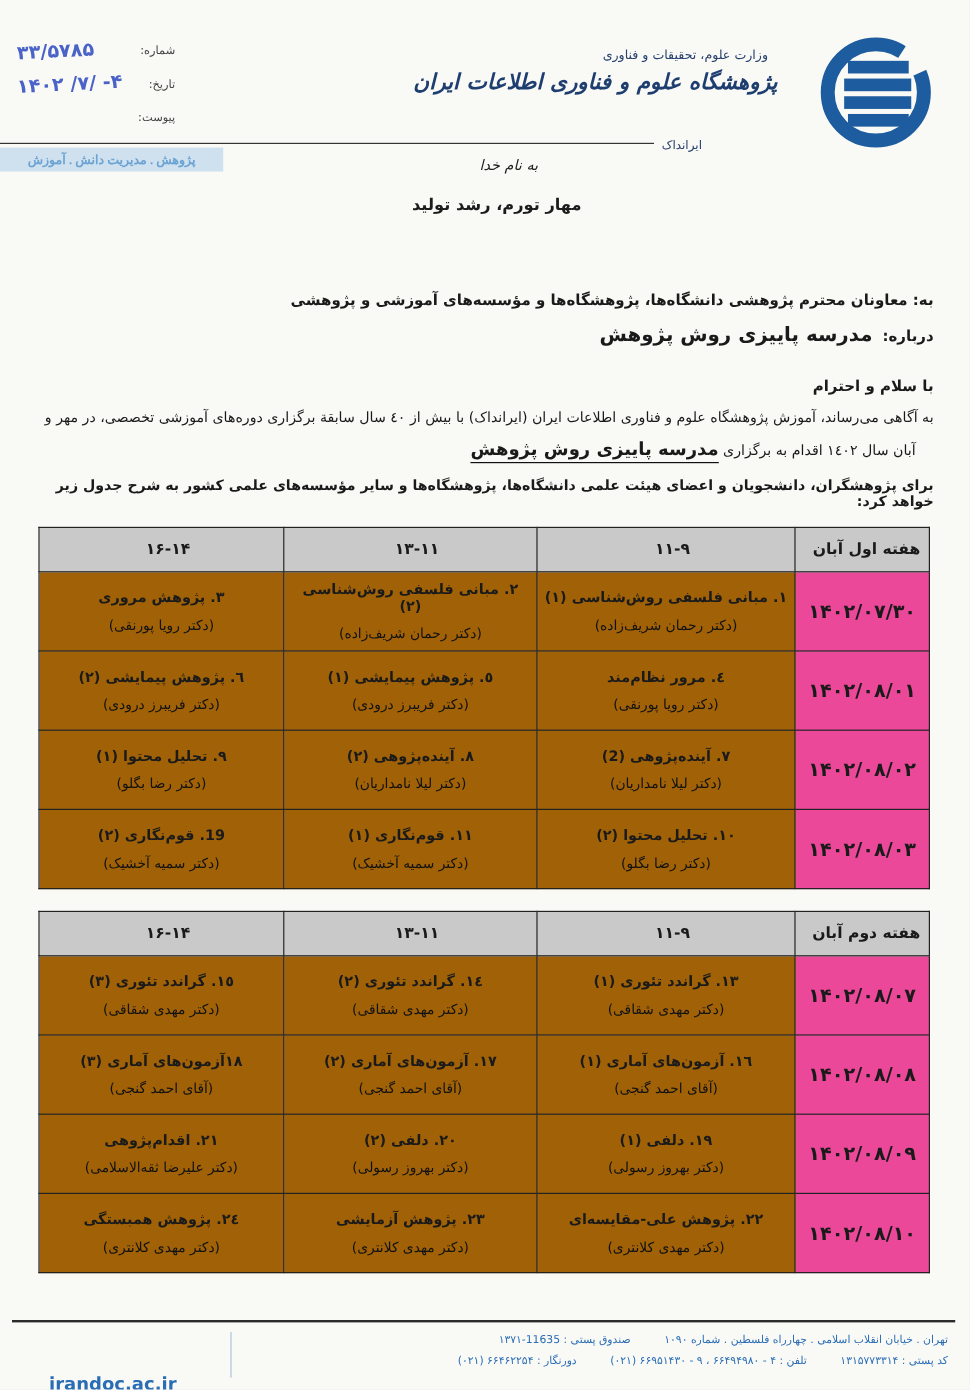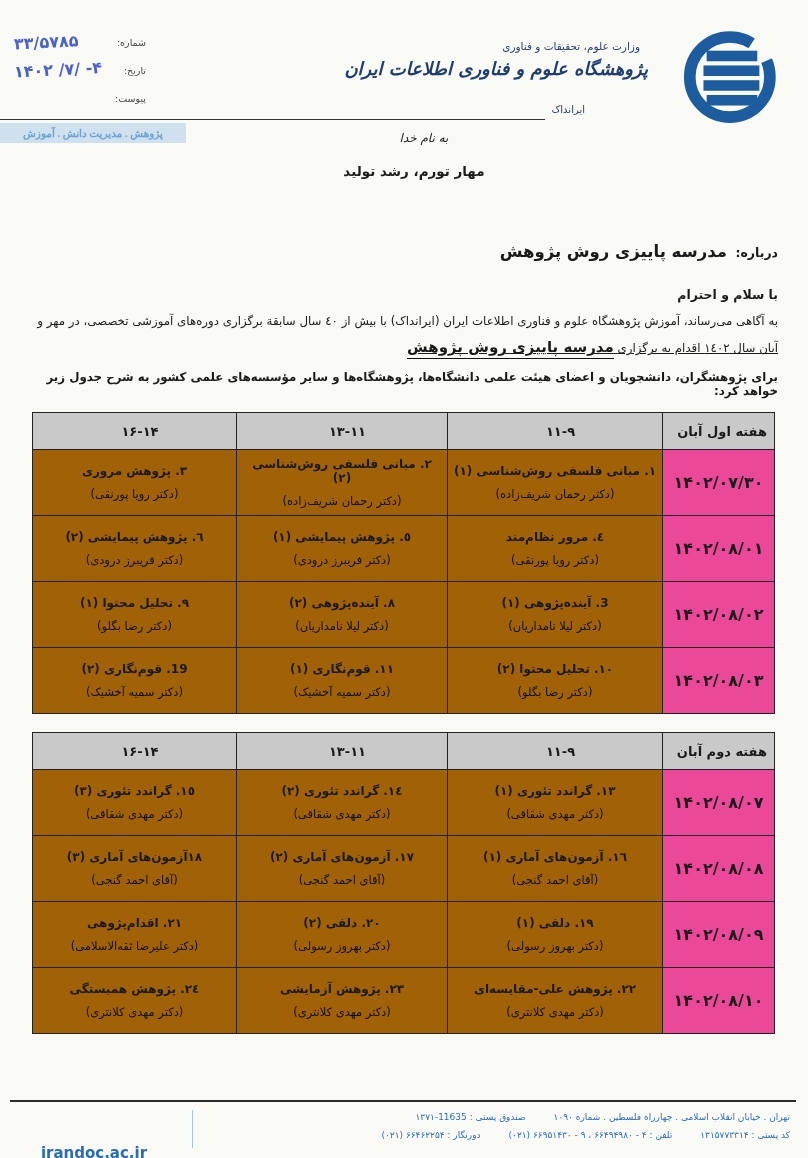--- a/index.html
+++ b/index.html
@@ -11,21 +11,21 @@
     background:#f9f9f6;
     font-family:"DejaVu Sans", sans-serif;
     direction:rtl;
     color:#1a1a1a;
     overflow:hidden;
   }
   
   .logo{position:absolute;top:18px;right:14px;width:122px;height:116px;}
   .ministry{position:absolute;top:40px;right:168px;font-size:10.5px;color:#27406e;}
   .institute{position:absolute;top:58px;right:160px;font-size:18px;font-weight:bold;color:#1f3e70;font-style:italic;}
-  .institute-short{position:absolute;top:104px;right:223px;font-size:10px;color:#27406e;}
+  .institute-short{position:absolute;top:116px;right:223px;font-size:10px;color:#27406e;}
   .header-rule{position:absolute;top:119px;left:0;width:545px;border-top:1.6px solid #333;}
   .band{
     position:absolute;top:123px;left:0;width:186px;height:20px;
     background:#cfe1ee;color:#6ba3d4;font-size:10.5px;font-weight:bold;
     display:flex;align-items:center;justify-content:center;letter-spacing:.3px;font-family:Liberation Serif, serif;
   }
   .meta{position:absolute;top:32px;left:14px;width:132px;}
   .meta-row{display:flex;align-items:flex-start;margin-bottom:9px;min-height:17px;}
   .meta-label{font-size:9.5px;color:#444;width:34px;flex:0 0 34px;padding-top:5px;}
   .meta-value{
@@ -34,21 +34,21 @@
   }
   .bismillah{position:absolute;top:131px;left:0;right:-40px;text-align:center;font-size:12px;font-style:italic;color:#222;}
   .slogan{position:absolute;top:163px;left:0;right:-20px;text-align:center;font-size:13.5px;font-weight:bold;color:#1c1c1c;}
   
   .letter{position:absolute;top:242px;right:30px;left:30px;}
   .to-line{font-size:12.5px;font-weight:bold;margin-bottom:12px;}
   .about-line{font-size:12.5px;font-weight:bold;margin-bottom:26px;}
   .about-value{font-size:16.5px;font-weight:bold;margin-right:4px;}
   .salutation{font-size:12.5px;font-weight:bold;margin-bottom:8px;}
   .para{font-size:11.8px;line-height:1.9;}
-  .para-2{margin:6px 0 14px 0;font-size:11.8px;text-decoration:underline;}
+  .para-2{margin:6px 15px 14px 0;font-size:11.8px;}
   .highlight{font-size:15px;font-weight:bold;border-bottom:1.8px solid #111;padding-bottom:2px;}
   .para-3{font-size:11.8px;margin-bottom:14px;font-weight:bold;}
   
   table.schedule{border-collapse:collapse;width:742px;margin:0 3px 18px 0;table-layout:fixed;background:#fff;}
   table.schedule th, table.schedule td{border:1.4px solid #222;}
   table.schedule thead th{
     background:#c9c9c9;height:34px;font-size:13px;font-weight:bold;text-align:center;padding-left:12px;
   }
   table.schedule thead th.week{text-align:right;padding-right:7px;}
   table.schedule tbody th.date{
@@ -100,20 +100,21 @@
     <div class="meta-row">
       <span class="meta-label">پیوست:</span>
       <span class="meta-value"></span>
     </div>
   </div>
 
   <div class="bismillah">به نام خدا</div>
   <div class="slogan">مهار تورم، رشد تولید</div>
 
   <div class="letter">
+    <div class="to-line">به: معاونان محترم پژوهشی دانشگاه‌ها، پژوهشگاه‌ها و مؤسسه‌های آموزشی و پژوهشی</div>
     <div class="about-line">
       <span>درباره:</span>
       <span class="about-value">مدرسه پاییزی روش پژوهش</span>
     </div>
     <div class="salutation">با سلام و احترام</div>
     <div class="para">به آگاهی می‌رساند، آموزش پژوهشگاه علوم و فناوری اطلاعات ایران (ایرانداک) با بیش از ٤٠ سال سابقة برگزاری دوره‌های آموزشی تخصصی، در مهر و</div>
     <div class="para-2">
       <span>آبان سال ١٤٠٢ اقدام به برگزاری</span>
       <span class="highlight">مدرسه پاییزی روش پژوهش</span>
     </div>
@@ -162,21 +163,21 @@
                 <div class="course-instructor">(دکتر فریبرز درودی)</div>
               </td>
               <td>
                 <div class="course-title">٦. پژوهش پیمایشی (۲)</div>
                 <div class="course-instructor">(دکتر فریبرز درودی)</div>
               </td>
             </tr>
             <tr>
               <th class="date">۱۴۰۲/۰۸/۰۲</th>
               <td>
-                <div class="course-title">3. آینده‌پژوهی (۱)</div>
+                <div class="course-title">٧. آینده‌پژوهی (2)</div>
                 <div class="course-instructor">(دکتر لیلا نامداریان)</div>
               </td>
               <td>
                 <div class="course-title">٨. آینده‌پژوهی (۲)</div>
                 <div class="course-instructor">(دکتر لیلا نامداریان)</div>
               </td>
               <td>
                 <div class="course-title">٩. تحلیل محتوا (۱)</div>
                 <div class="course-instructor">(دکتر رضا بگلو)</div>
               </td>

